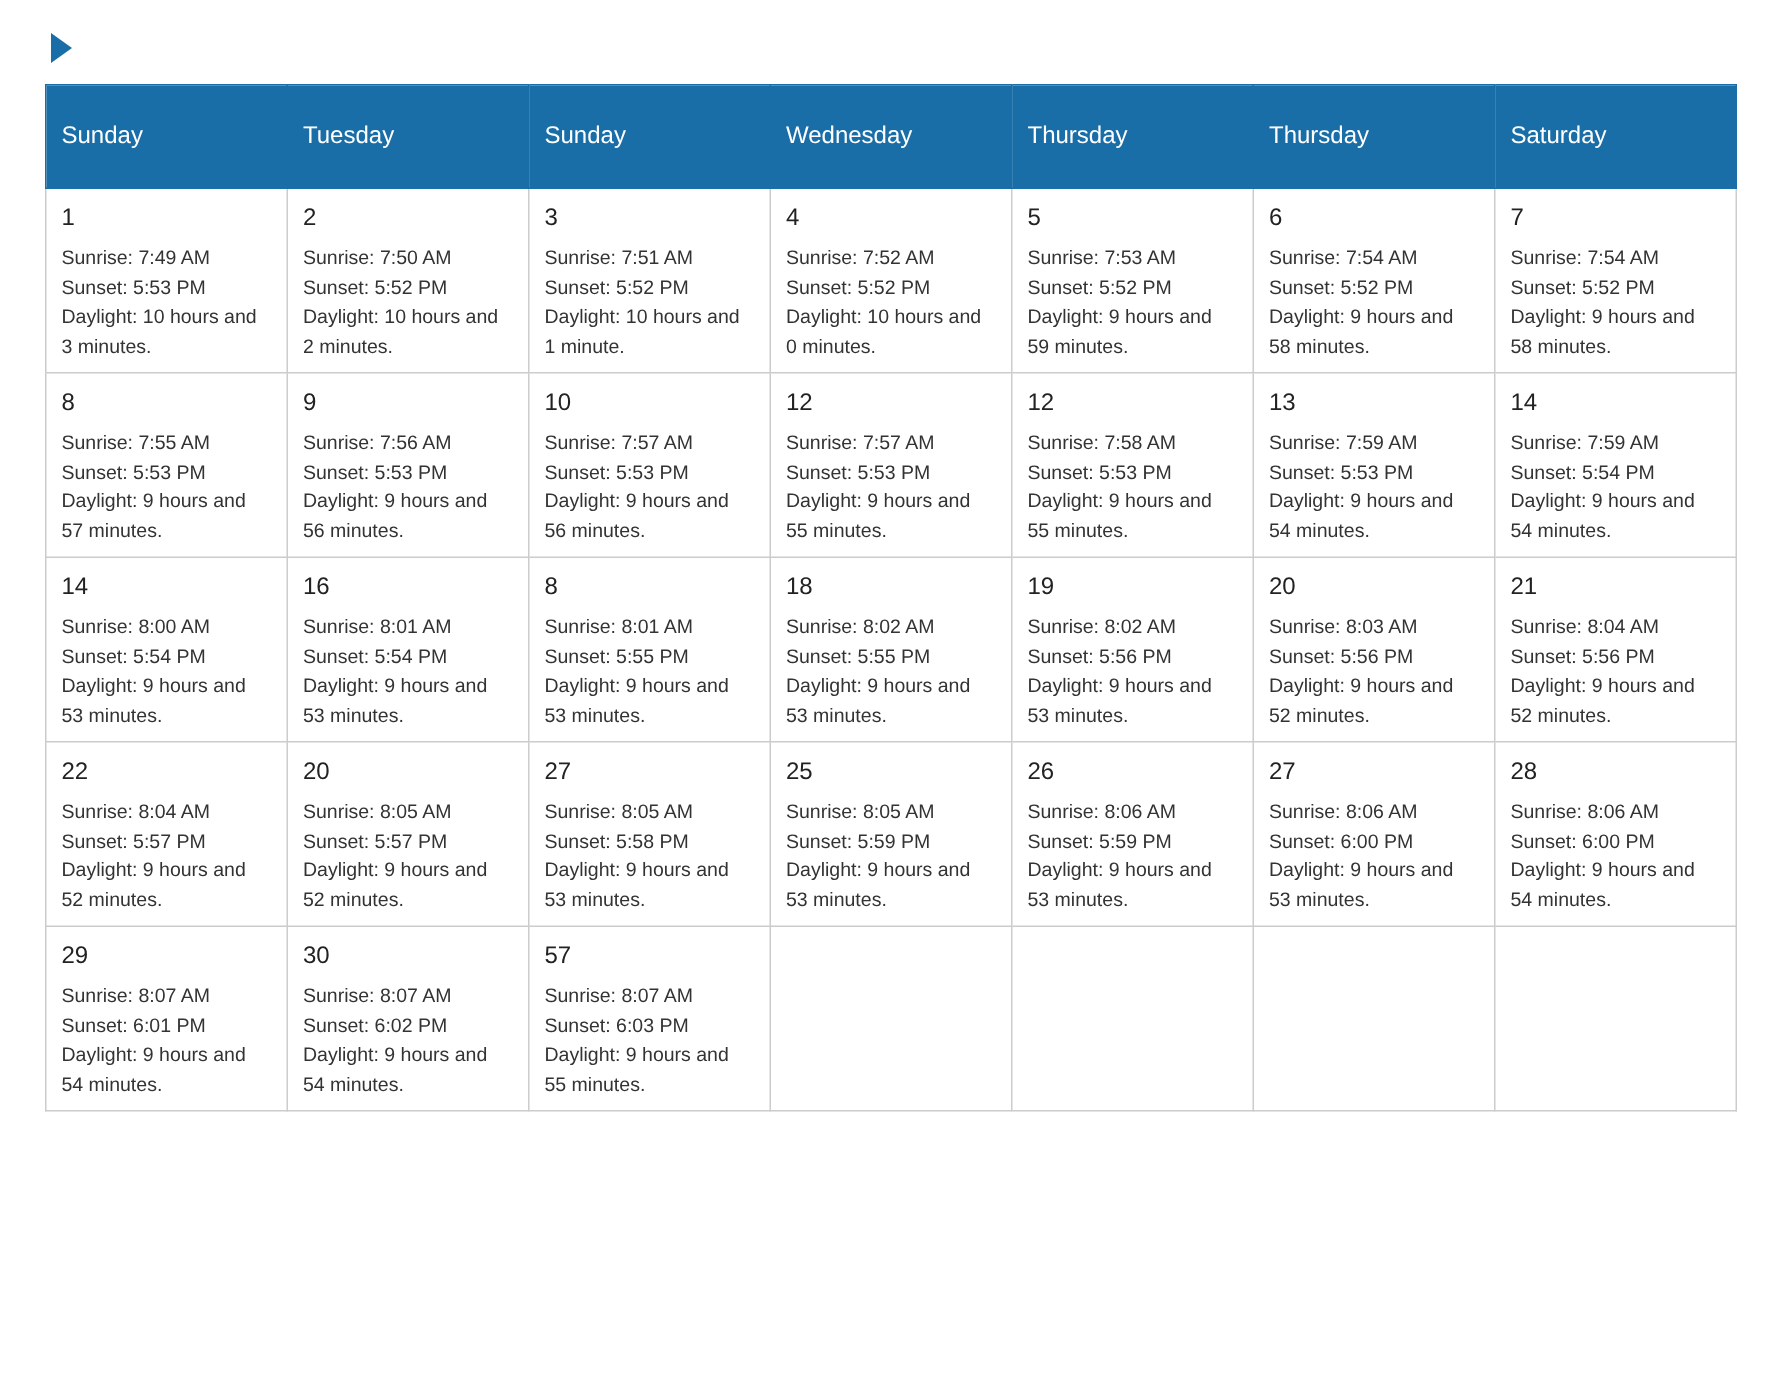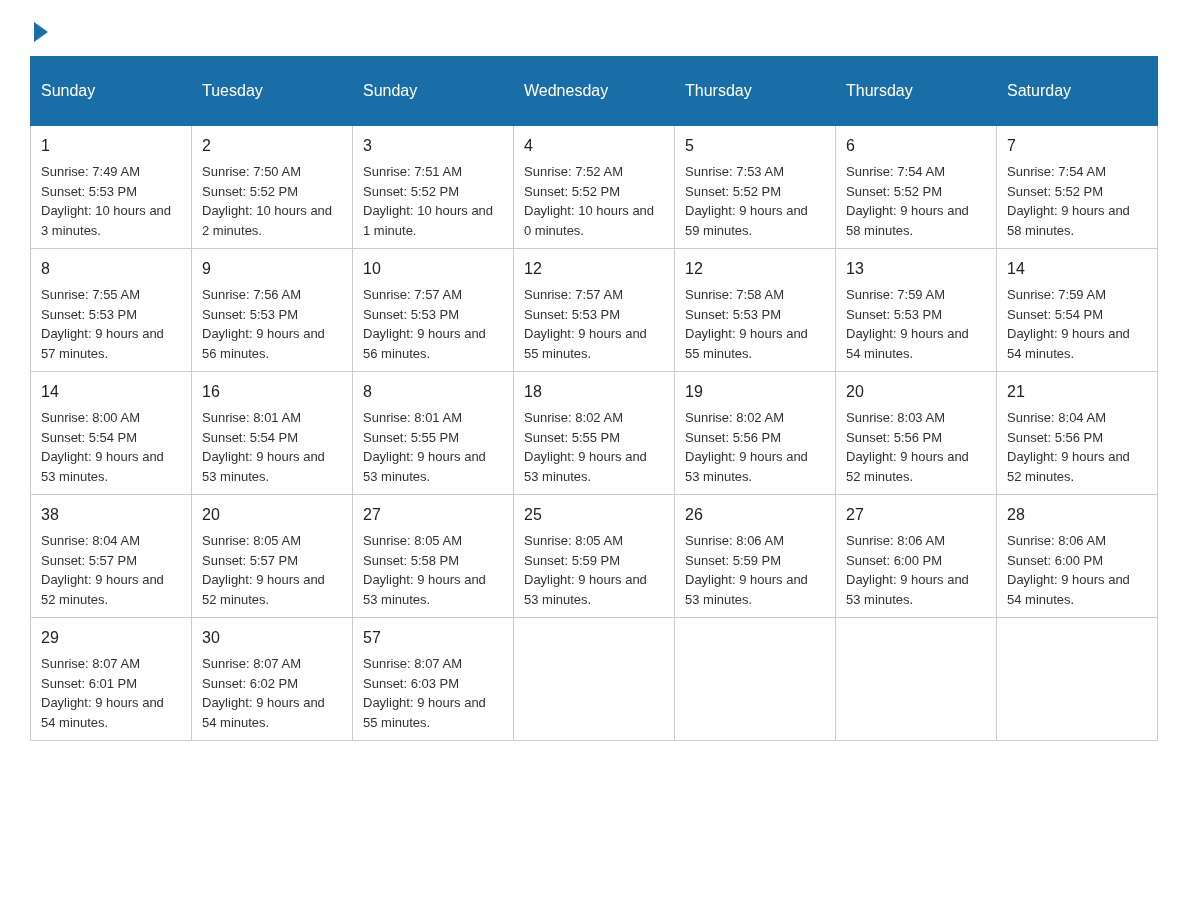--- a/index.html
+++ b/index.html
@@ -153,21 +153,21 @@
       <tr>
         <td><span class="day-num">14</span>Sunrise: 8:00 AM<br>Sunset: 5:54 PM<br>Daylight: 9 hours and 53 minutes.</td>
         <td><span class="day-num">16</span>Sunrise: 8:01 AM<br>Sunset: 5:54 PM<br>Daylight: 9 hours and 53 minutes.</td>
         <td><span class="day-num">8</span>Sunrise: 8:01 AM<br>Sunset: 5:55 PM<br>Daylight: 9 hours and 53 minutes.</td>
         <td><span class="day-num">18</span>Sunrise: 8:02 AM<br>Sunset: 5:55 PM<br>Daylight: 9 hours and 53 minutes.</td>
         <td><span class="day-num">19</span>Sunrise: 8:02 AM<br>Sunset: 5:56 PM<br>Daylight: 9 hours and 53 minutes.</td>
         <td><span class="day-num">20</span>Sunrise: 8:03 AM<br>Sunset: 5:56 PM<br>Daylight: 9 hours and 52 minutes.</td>
         <td><span class="day-num">21</span>Sunrise: 8:04 AM<br>Sunset: 5:56 PM<br>Daylight: 9 hours and 52 minutes.</td>
       </tr>
       <tr>
-        <td><span class="day-num">38</span>Sunrise: 8:04 AM<br>Sunset: 5:57 PM<br>Daylight: 9 hours and 52 minutes.</td>
+        <td><span class="day-num">22</span>Sunrise: 8:04 AM<br>Sunset: 5:57 PM<br>Daylight: 9 hours and 52 minutes.</td>
         <td><span class="day-num">20</span>Sunrise: 8:05 AM<br>Sunset: 5:57 PM<br>Daylight: 9 hours and 52 minutes.</td>
         <td><span class="day-num">27</span>Sunrise: 8:05 AM<br>Sunset: 5:58 PM<br>Daylight: 9 hours and 53 minutes.</td>
         <td><span class="day-num">25</span>Sunrise: 8:05 AM<br>Sunset: 5:59 PM<br>Daylight: 9 hours and 53 minutes.</td>
         <td><span class="day-num">26</span>Sunrise: 8:06 AM<br>Sunset: 5:59 PM<br>Daylight: 9 hours and 53 minutes.</td>
         <td><span class="day-num">27</span>Sunrise: 8:06 AM<br>Sunset: 6:00 PM<br>Daylight: 9 hours and 53 minutes.</td>
         <td><span class="day-num">28</span>Sunrise: 8:06 AM<br>Sunset: 6:00 PM<br>Daylight: 9 hours and 54 minutes.</td>
       </tr>
       <tr>
         <td><span class="day-num">29</span>Sunrise: 8:07 AM<br>Sunset: 6:01 PM<br>Daylight: 9 hours and 54 minutes.</td>
         <td><span class="day-num">30</span>Sunrise: 8:07 AM<br>Sunset: 6:02 PM<br>Daylight: 9 hours and 54 minutes.</td>

